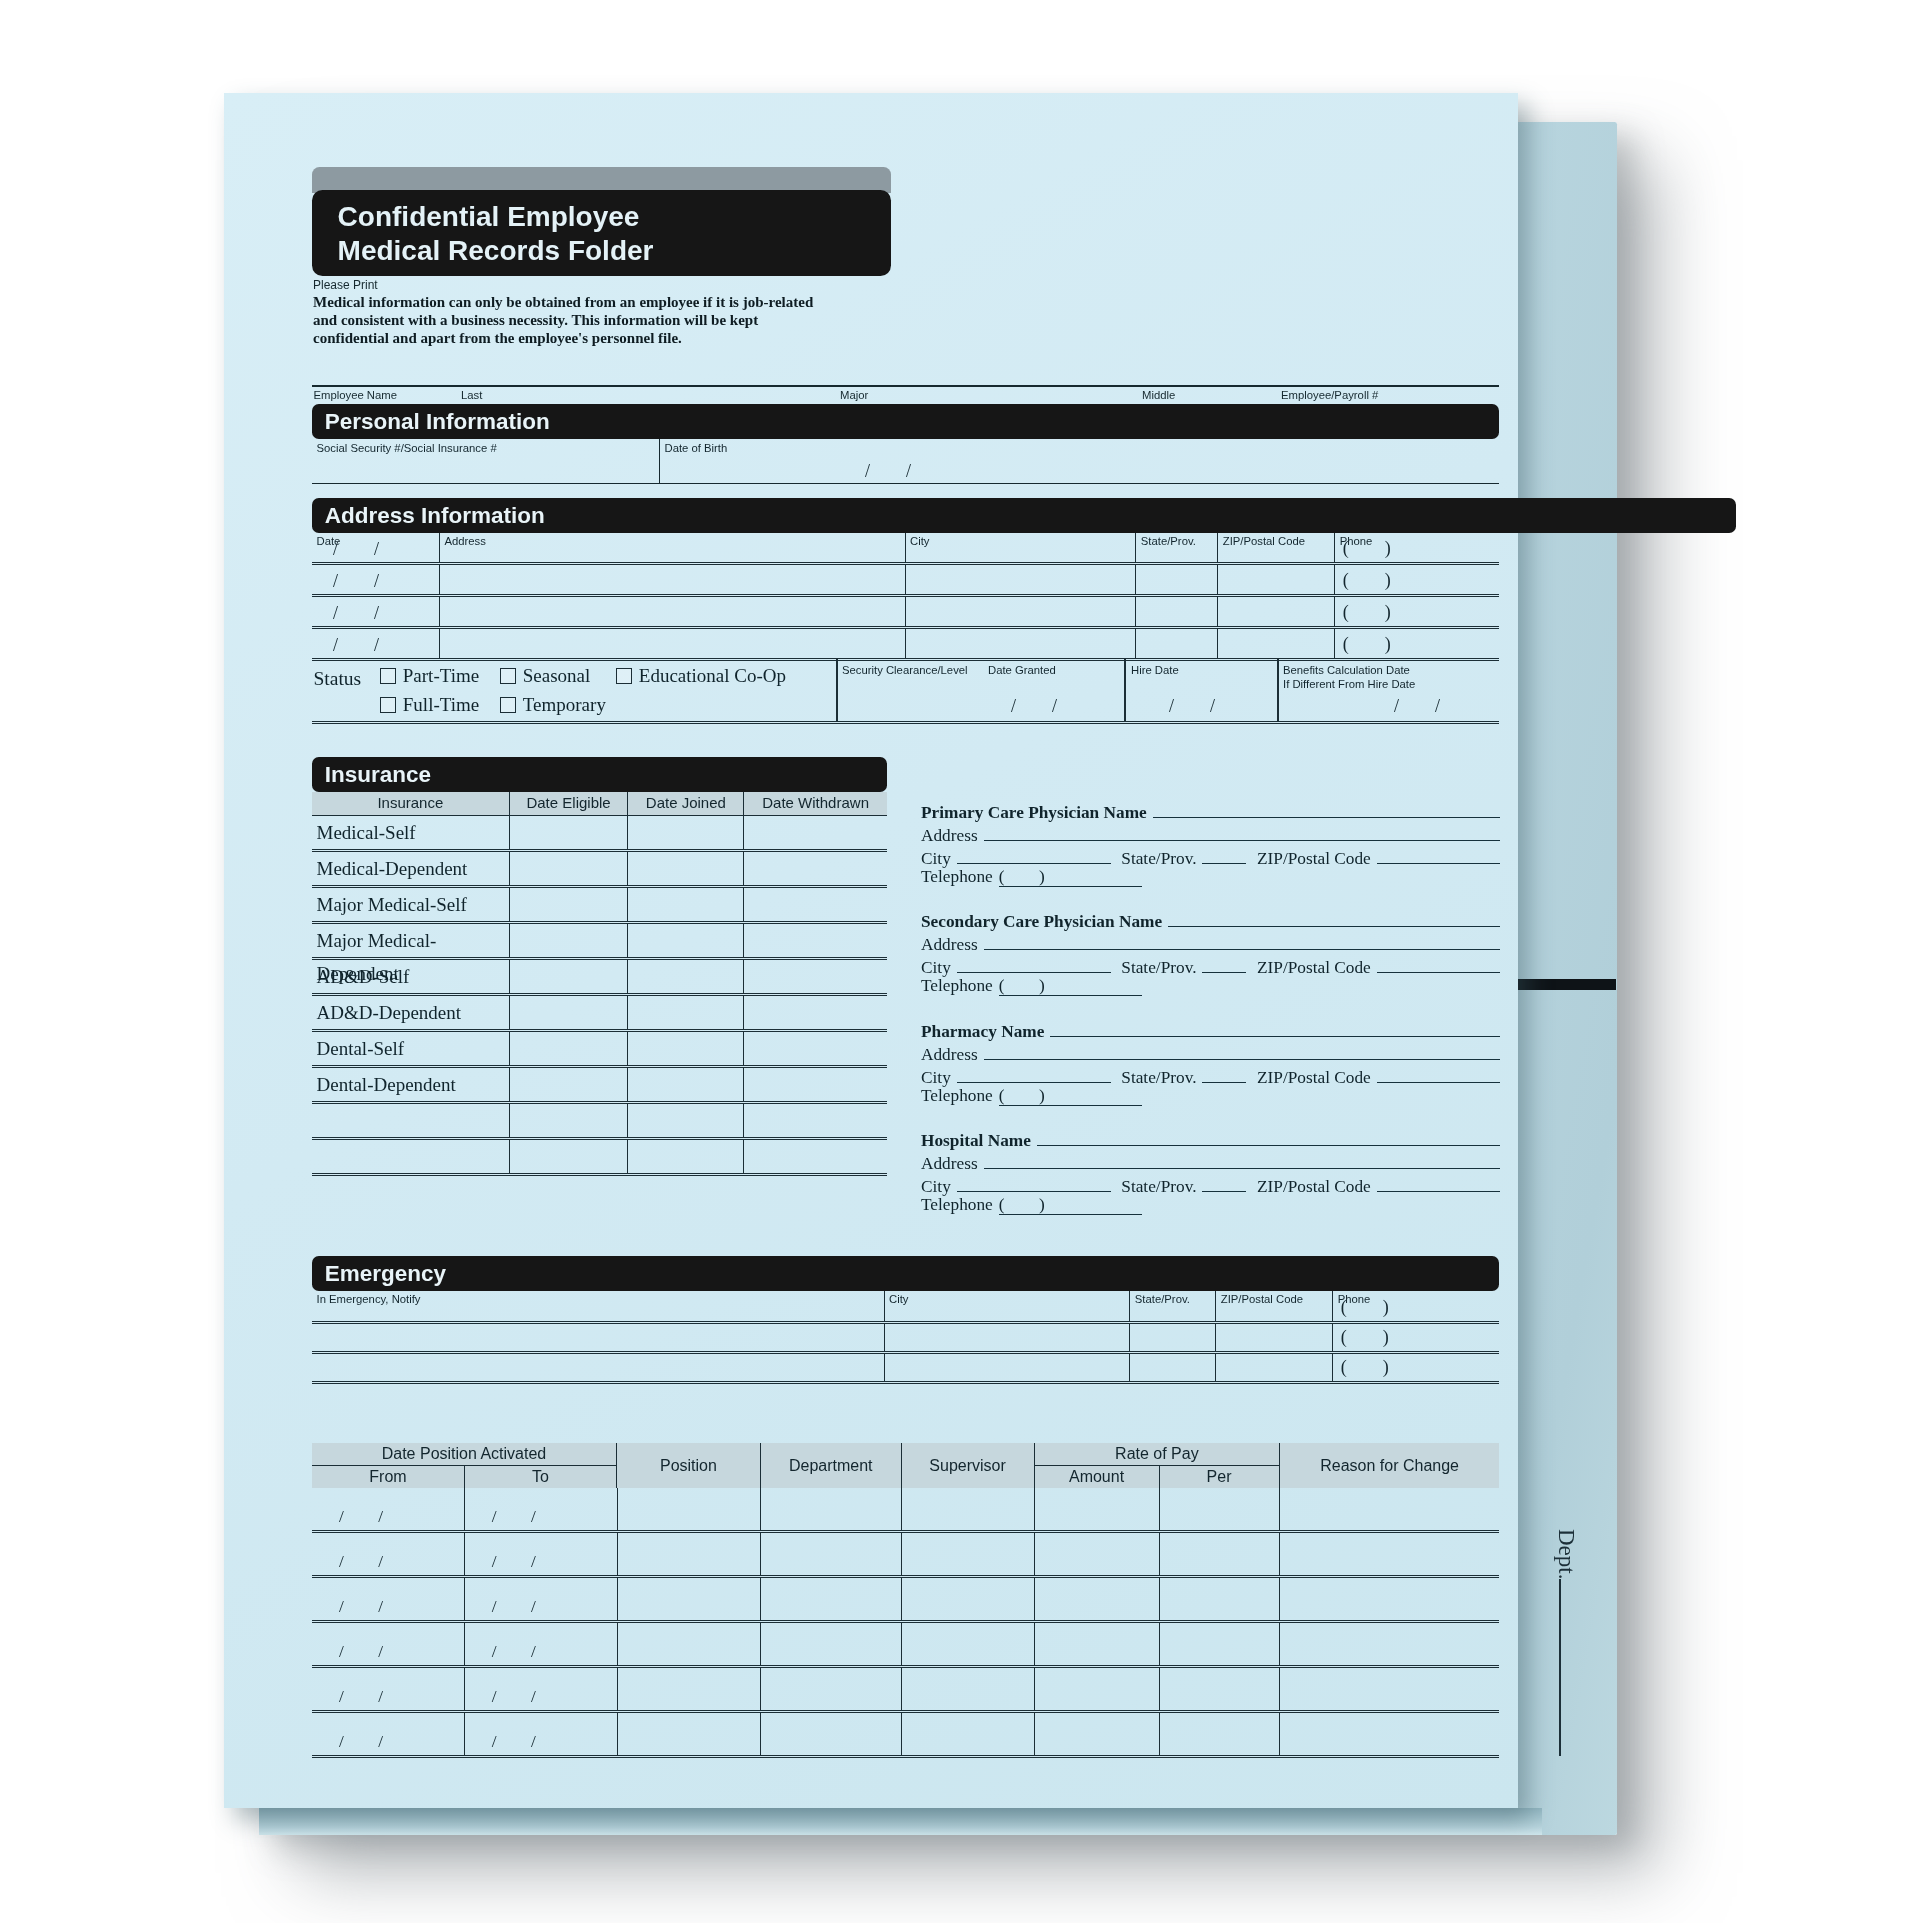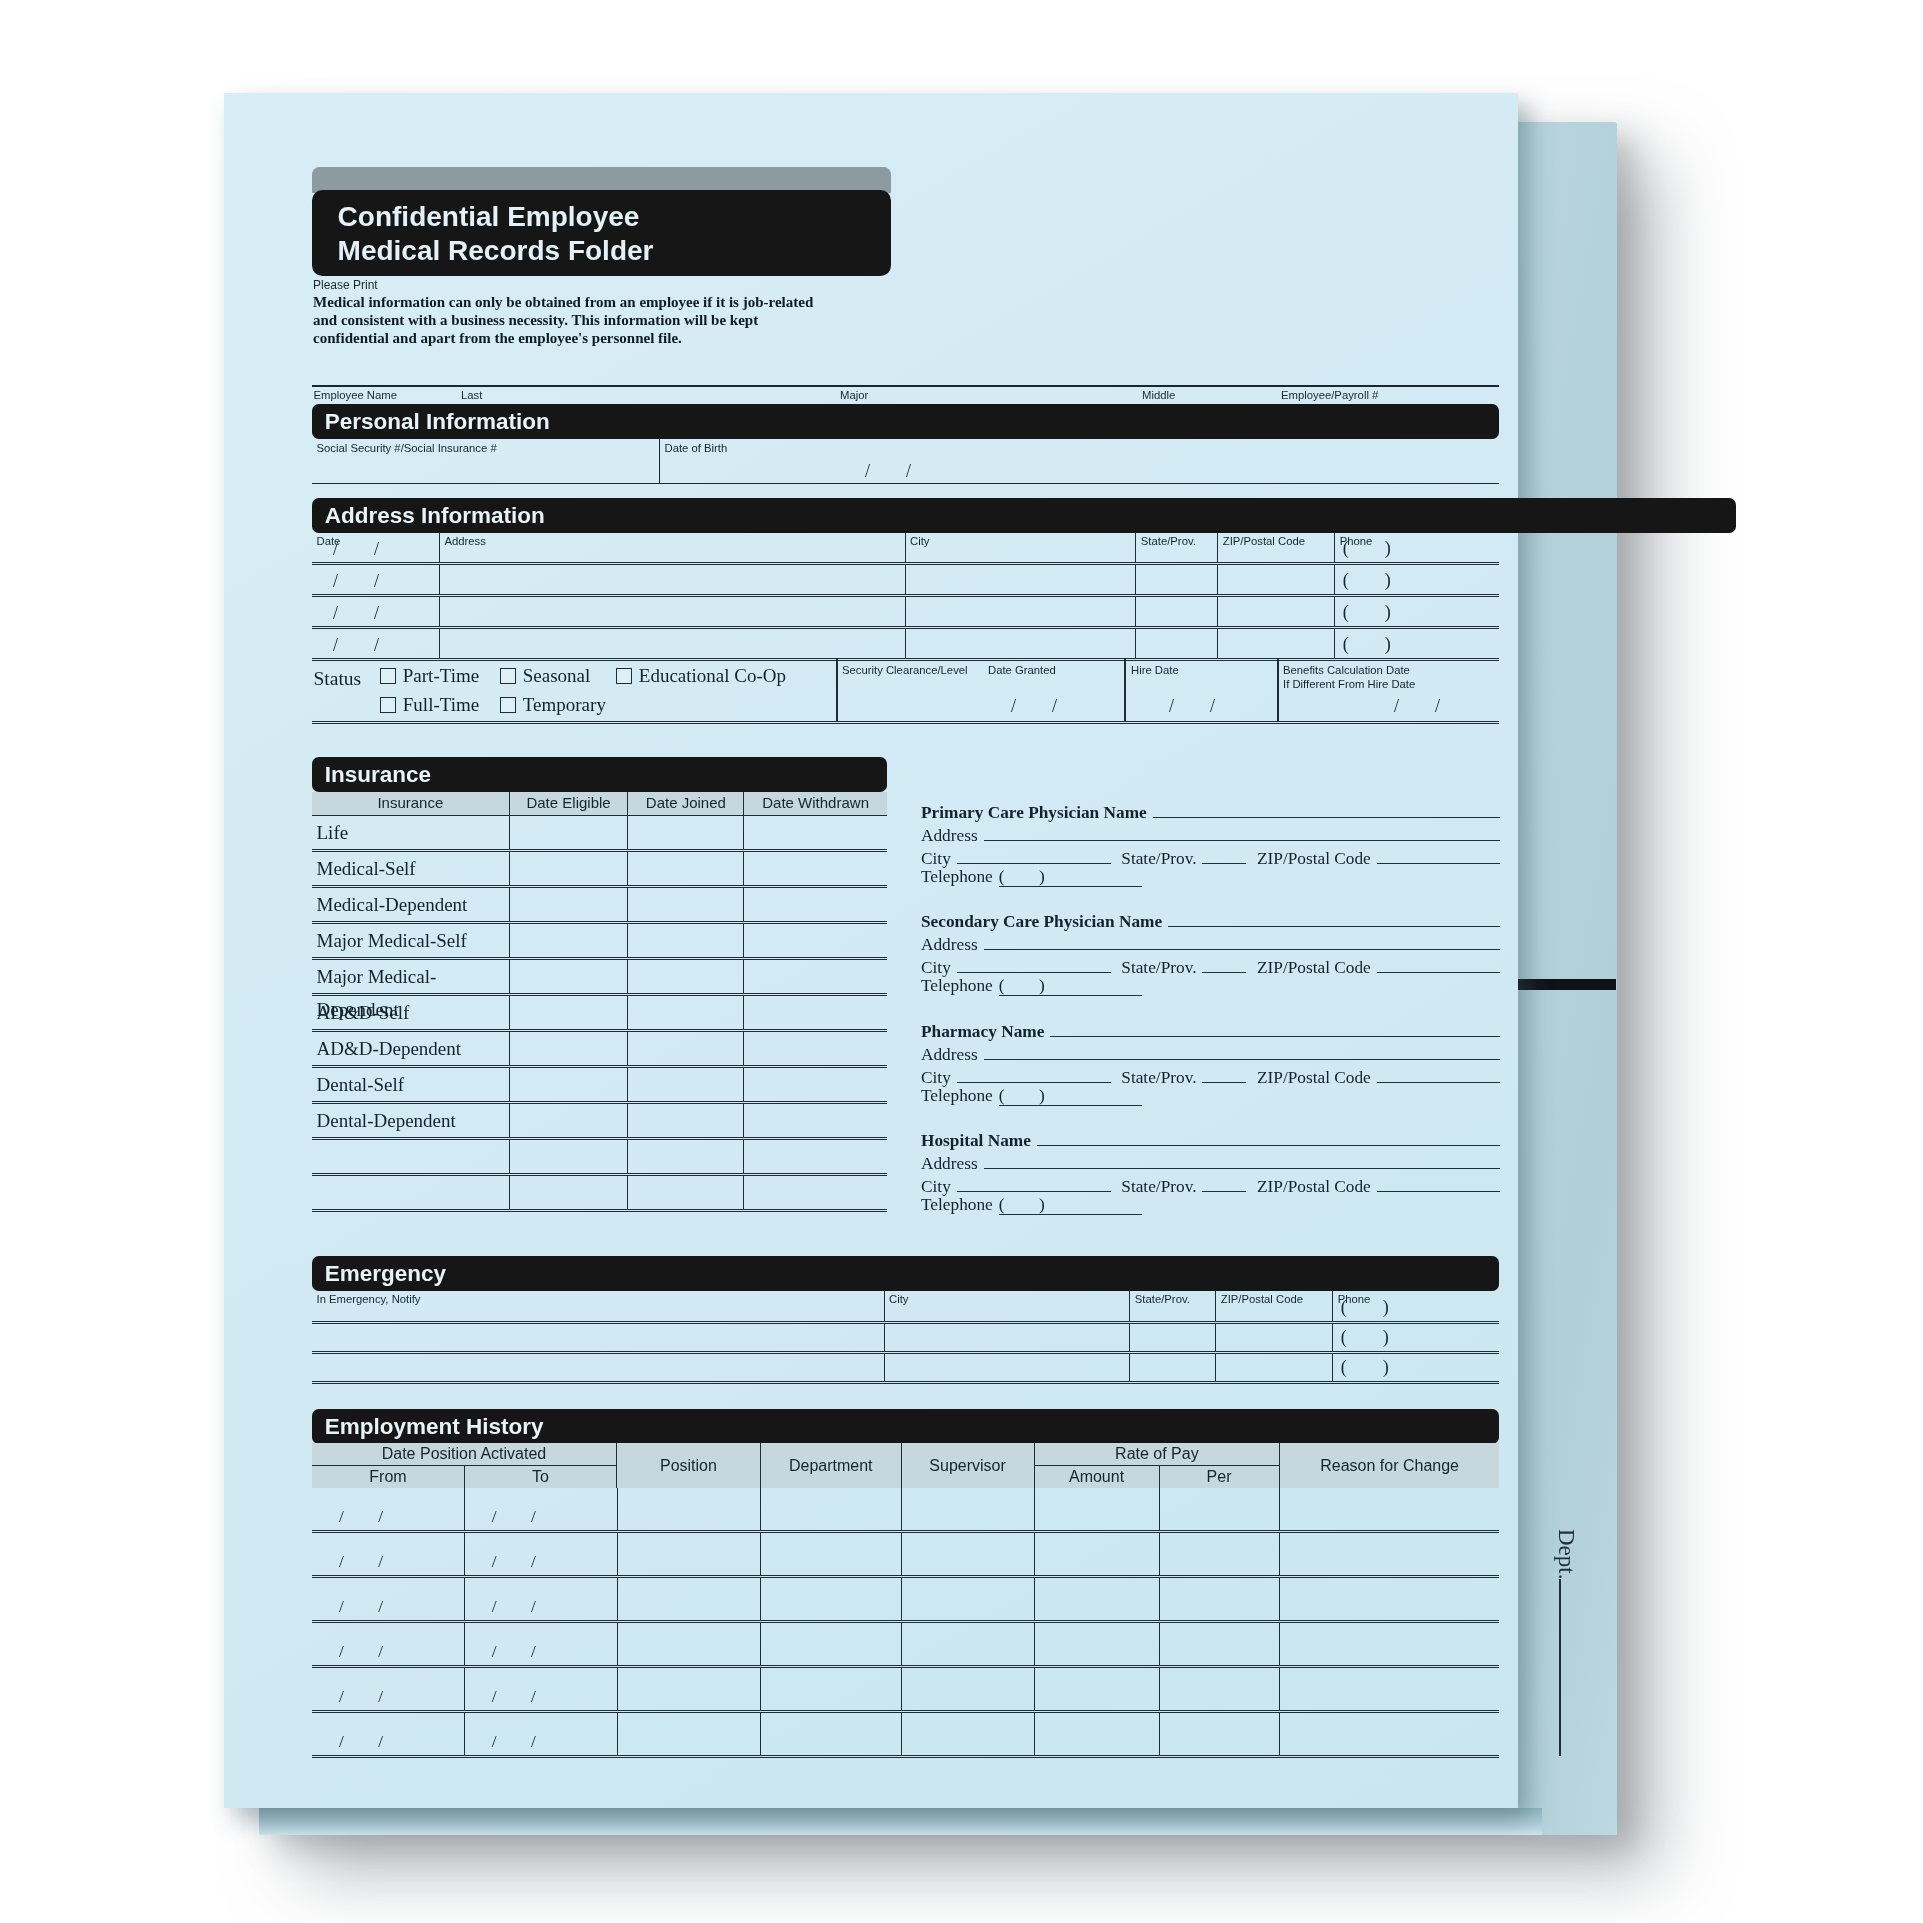--- a/index.html
+++ b/index.html
@@ -240,26 +240,20 @@
 
   <div class="abs sec-bar" style="left:88px;top:664px;width:575px">Insurance</div>
   <div class="abs ins-subhead">
     <div style="width:198px">Insurance</div>
     <div style="width:119px">Date Eligible</div>
     <div style="width:116px">Date Joined</div>
     <div class="last" style="width:143px">Date Withdrawn</div>
   </div>
   <div class="abs ins-rows">
     <div class="ins-row">
-        <div class="nm" style="width:198px">Life</div>
-        <div style="width:119px"></div>
-        <div style="width:116px"></div>
-        <div class="last" style="width:143px"></div>
-      </div>
-    <div class="ins-row">
         <div class="nm" style="width:198px">Medical-Self</div>
         <div style="width:119px"></div>
         <div style="width:116px"></div>
         <div class="last" style="width:143px"></div>
       </div>
     <div class="ins-row">
         <div class="nm" style="width:198px">Medical-Dependent</div>
         <div style="width:119px"></div>
         <div style="width:116px"></div>
         <div class="last" style="width:143px"></div>
@@ -450,21 +444,20 @@
       <div class="g-cell" style="width:573px"></div>
       <div class="g-cell" style="width:246px"></div>
       <div class="g-cell" style="width:86px"></div>
       <div class="g-cell" style="width:117px"></div>
       <div class="g-cell last" style="width:166px">
           <span class="paren pre">(        )</span>
         </div>
     </div>
   </div>
 
-  <div class="abs sec-bar" style="left:88px;top:1316px;width:1187px">Employment History</div>
   <div class="abs eh-head">
     <div class="ehg" style="width:305px">
       <div class="ehg-top">Date Position Activated</div>
       <div class="ehg-bot">
         <span class="first" style="width:153px">From</span>
         <span style="width:151px">To</span>
       </div>
     </div>
     <div class="cell" style="width:144px">Position</div>
     <div class="cell" style="width:141px">Department</div>

